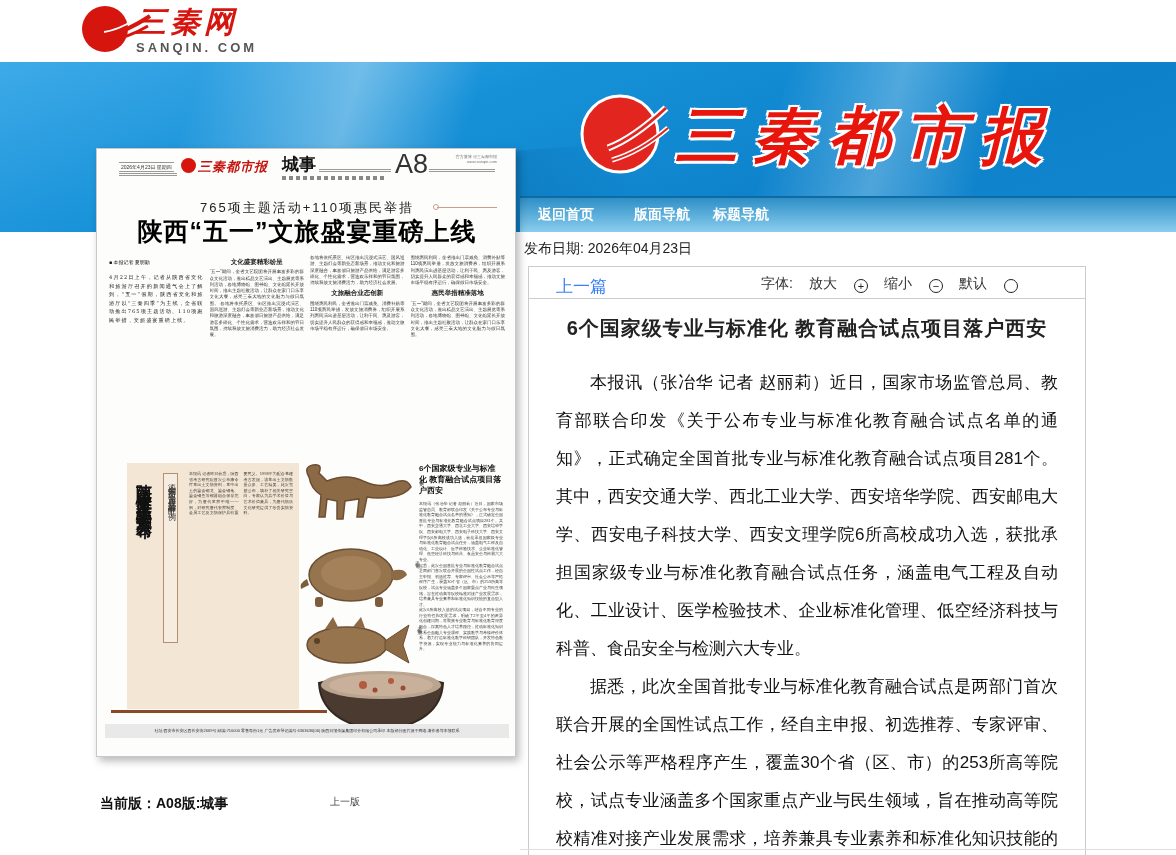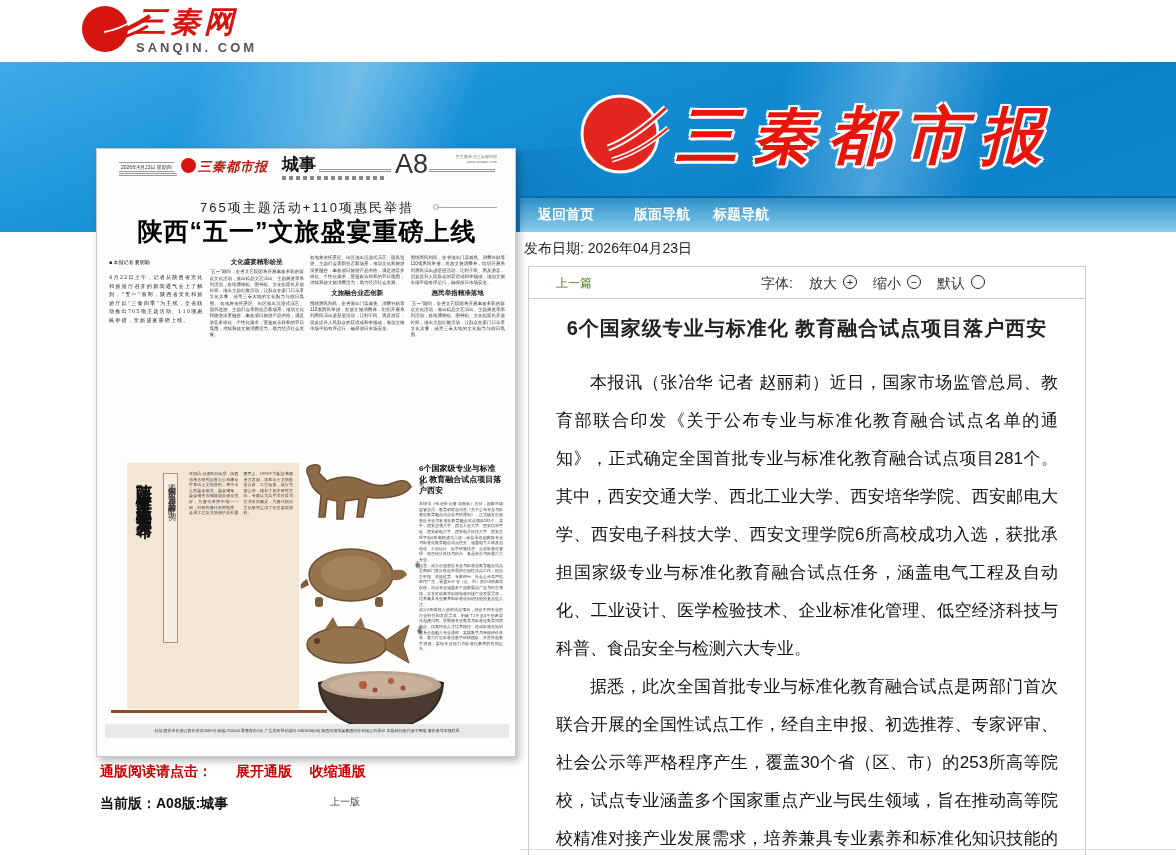--- a/index.html
+++ b/index.html
@@ -40,23 +40,23 @@
       border-top:2px solid #0f6ba3; }
   .nav-item { position:absolute; top:8px; color:#fff; font-size:14px; font-weight:bold; cursor:pointer;margin-left:10px; }
   .nav-item.n1 { left:8px; } .nav-item.n2 { left:104px; } .nav-item.n3 { left:183px; }
 
   
   .pubdate { position:absolute; left:524px; top:240px; font-size:14px; color:#222; }
 
   
   .toolbar-row { position:absolute; left:528px; top:266px; width:558px; height:33px;
       border:1px solid #ccc; background:#fff; }
-  .prev-article { position:absolute; left:27px; top:8px; font-size:12px; color:#4d7c0f; cursor:pointer; }
+  .prev-article { position:absolute; left:27px; top:8px; font-size:17px; color:#3b82f6; cursor:pointer; }
   .font-controls { position:absolute; left:232px; top:8px; font-size:14px; color:#333; display:flex; align-items:center; gap:6px; }
-  .font-controls .grp { display:flex; align-items:flex-start; gap:6px; cursor:pointer; margin-left:10px; }
+  .font-controls .grp { display:flex; align-items:flex-end; gap:17px; cursor:pointer; margin-left:10px; }
   .circle-icon { display:inline-flex; align-items:center; justify-content:center; width:14px; height:14px;
       border:1px solid #222; border-radius:50%; font-size:11px; line-height:1; color:#222; background:#fff; }
   .article-box { position:absolute; left:528px; top:298px; width:558px; height:600px;
       border:1px solid #ccc; border-top:1px solid #ccc; background:#fff; }
   .article-title { margin:16px 26px 0 26px; text-align:center; font-size:20px; font-weight:bold; color:#222; letter-spacing:1px; }
   .article-body { margin:22px 27px 0 27px; font-size:17px; line-height:38px; color:#111; text-align:justify; }
   .article-body p { text-indent:2em; }
   .bottom-rule { position:absolute; left:520px; top:849px; width:656px; height:1px; background:#ddd; }
 
   
@@ -176,25 +176,20 @@
   <div class="article-box">
     <div class="article-title">6个国家级专业与标准化 教育融合试点项目落户西安</div>
     <div class="article-body">
       <p>本报讯（张冶华 记者 赵丽莉）近日，国家市场监管总局、教育部联合印发《关于公布专业与标准化教育融合试点名单的通知》，正式确定全国首批专业与标准化教育融合试点项目281个。其中，西安交通大学、西北工业大学、西安培华学院、西安邮电大学、西安电子科技大学、西安文理学院6所高校成功入选，获批承担国家级专业与标准化教育融合试点任务，涵盖电气工程及自动化、工业设计、医学检验技术、企业标准化管理、低空经济科技与科普、食品安全与检测六大专业。</p>
       <p>据悉，此次全国首批专业与标准化教育融合试点是两部门首次联合开展的全国性试点工作，经自主申报、初选推荐、专家评审、社会公示等严格程序产生，覆盖30个省（区、市）的253所高等院校，试点专业涵盖多个国家重点产业与民生领域，旨在推动高等院校精准对接产业发展需求，培养兼具专业素养和标准化知识技能的复合型人才。</p>
 
     </div>
   </div>
   <div class="bottom-rule"></div>
 
-  <div class="read-tip">
-    <span class="lbl">通版阅读请点击：</span>
-    <a class="a1">展开通版</a>
-    <a class="a2">收缩通版</a>
-  </div>
   <div class="current-row">当前版：A08版:城事</div>
   <div class="prev-page">上一版</div>
 
   <div class="paper">
     <div class="np-date">2026年4月23日 星期四</div>
     <div class="np-rule-a"></div>
     <div class="np-logo-ball"></div>
     <div class="np-logo-text">三秦都市报</div>
     <div class="np-section">城事</div>
     <div class="np-tagline"></div>

